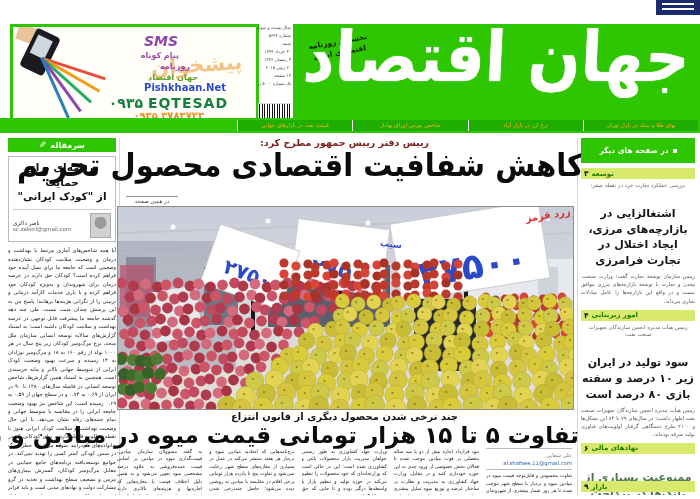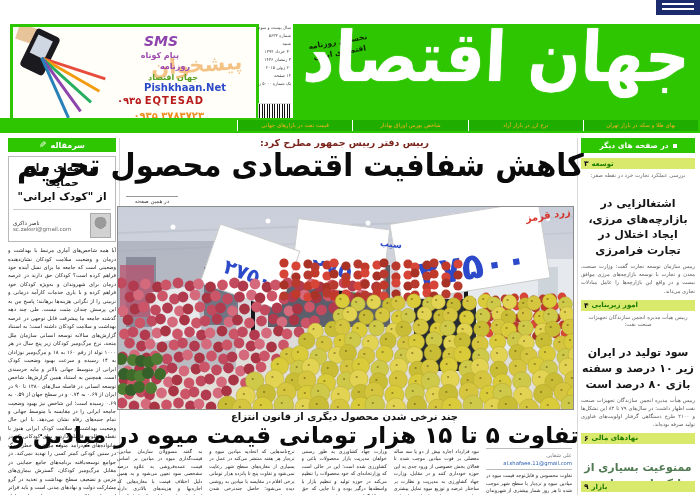--- a/index.html
+++ b/index.html
@@ -10,21 +10,21 @@
   .site-tag i{display:block;height:2px;background:#fff;margin:3px 6px 0;}
 
   
   .ad{position:absolute;left:10px;top:24px;width:243px;height:97px;background:#fffef8;border:3px solid #2ec600;overflow:hidden;}
   .ad-watermark{position:absolute;right:14px;top:26px;font-size:21px;font-weight:bold;color:#f0b060;opacity:.75;transform:rotate(-4deg);direction:rtl;}
   .ad-sms{position:absolute;right:78px;top:6px;color:#8e44ad;font-weight:bold;font-size:14px;font-style:italic;}
   .ad-l1{position:absolute;right:77px;top:24px;color:#a04ab0;font-size:8px;font-weight:bold;direction:rtl;}
   .ad-l2{position:absolute;right:66px;top:35px;color:#a04ab0;font-size:8px;font-weight:bold;direction:rtl;margin-left:7px;}
   .ad-l3{position:absolute;right:58px;top:46px;color:#57a020;font-size:8px;font-weight:bold;direction:rtl;}
   .ad-site{position:absolute;right:30px;top:55px;color:#2b49c8;font-size:10px;font-weight:bold;}
-  .ad-phone1{position:absolute;right:52px;top:68px;color:#b91c1c;font-size:10px;font-weight:bold;letter-spacing:1px;}
+  .ad-phone1{position:absolute;right:28px;top:68px;color:#15803d;font-size:14px;font-weight:bold;letter-spacing:1px;}
   .ad-phone2{position:absolute;right:52px;top:83px;color:#f08c1e;font-size:10px;font-weight:bold;letter-spacing:2px;}
   .ad-phone{position:absolute;left:14px;top:4px;width:26px;height:42px;background:#1b1b1f;border-radius:4px;transform:rotate(26deg);}
   .ad-phone:after{content:"";position:absolute;left:4px;top:6px;width:16px;height:20px;background:#cfd8e2;}
   .ad-hand{position:absolute;left:4px;top:0;width:26px;height:16px;background:#e8c49a;transform:rotate(18deg);}
   .ad-strip{position:absolute;left:30px;top:30px;width:66px;height:3px;transform-origin:0 0;}
 
   
   .dateline{position:absolute;left:258px;top:24px;width:33px;height:97px;overflow:hidden;}
   .dl-line{font-size:4.3px;line-height:1.85;color:#444;text-align:right;direction:rtl;white-space:nowrap;overflow:hidden;}
   .barcode{position:absolute;left:0;bottom:1px;width:33px;height:15px;background:repeating-linear-gradient(90deg,#111 0 1px,#fff 1px 3px,#111 3px 4px,#fff 4px 5px);border:1px solid #ddd;}
@@ -67,21 +67,21 @@
   .kicker2{position:absolute;left:117px;top:411px;width:455px;text-align:center;color:#141414;font-size:10px;font-weight:bold;direction:rtl;}
   .headline2{position:absolute;left:110px;top:422px;width:469px;text-align:center;color:#0b0b0b;font-size:23px;font-weight:bold;direction:rtl;white-space:nowrap;}
   .fruit-cols{position:absolute;left:117px;top:448px;width:455px;height:47px;display:flex;direction:rtl;gap:7px;overflow:hidden;}
   .fcol{flex:1;font-size:4.8px;line-height:1.55;text-align:justify;color:#222;direction:rtl;overflow:hidden;}
   .fcol-byline{flex:0 0 86px;}
   .by-name{font-size:5.3px;color:#777;border-top:1px solid #bbb;padding-top:2px;direction:rtl;}
   .by-email{font-size:5.3px;color:#2a5db0;border-bottom:1px solid #bbb;padding-bottom:2px;margin-bottom:2px;direction:ltr;text-align:right;}
 
   
   .sidebar{position:absolute;left:581px;top:138px;width:114px;height:357px;overflow:hidden;}
-  .other-bar{height:15px;background:#2ec600;color:#fff;font-size:7.5px;font-weight:bold;display:flex;align-items:center;justify-content:center;gap:4px;direction:rtl;}
+  .other-bar{height:25px;background:#2ec600;color:#fff;font-size:7.5px;font-weight:bold;display:flex;align-items:center;justify-content:center;gap:4px;direction:rtl;}
   .sq{width:4px;height:4px;background:#fff;display:inline-block;}
   .sec-head{margin-top:5px;height:11px;background:#d9e96b;display:flex;align-items:center;gap:3px;padding:0 3px;}
   .sec-num{color:#111;font-weight:bold;font-size:7.5px;}
   .sec-cat{color:#1c7a00;font-weight:bold;font-size:7px;direction:rtl;}
   .sec-lead{margin-top:3px;font-size:5.4px;color:#666;text-align:center;direction:rtl;line-height:1.4;}
   .sec-hl{margin-top:16px;font-size:11px;font-weight:bold;line-height:1.45;text-align:center;color:#161616;direction:rtl;}
   .sec-hl.green{color:#4f7a52;}
   .sec-par{margin-top:3px;font-size:5.2px;line-height:1.55;color:#555;text-align:justify;direction:rtl;}
   .sec-bottom{position:absolute;left:0;right:0;bottom:3px;}
 </style>

